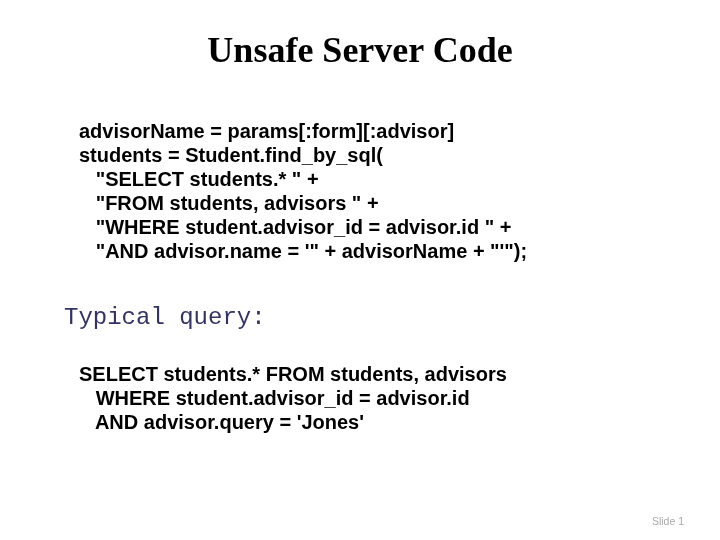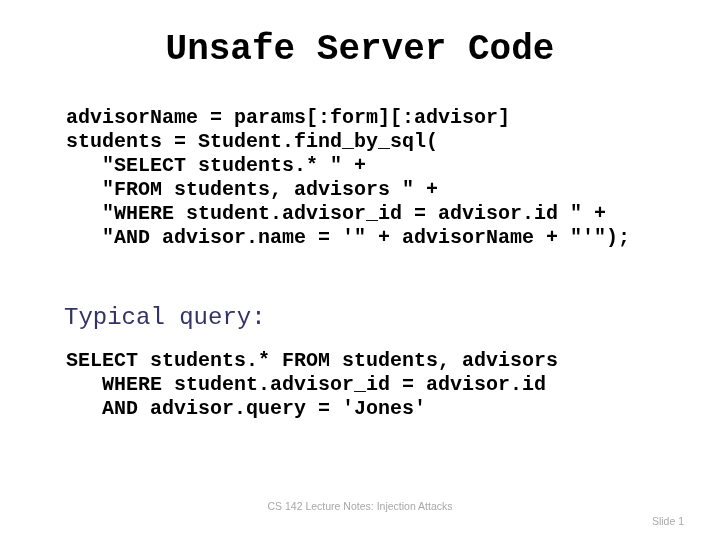--- a/index.html
+++ b/index.html
@@ -15,32 +15,32 @@
     overflow: hidden;
     font-family: "Liberation Sans", sans-serif;
   }
   .title {
     position: absolute;
     top: 30px;
     left: 0;
     right: 0;
     margin: 0;
     text-align: center;
-    font-family: Liberation Mono, monospace;
+    font-family: Liberation Serif, serif;
     font-size: 36px;
     font-weight: bold;
     line-height: 40px;
     color: #000000;
     letter-spacing: 0px;
   }
   pre.code {
     position: absolute;
     left: 66px;
-    margin: 0;
-    font-family: Liberation Mono, monospace;
+    margin: 13px;
+    font-family: Liberation Sans, sans-serif;
     font-weight: bold;
     font-size: 20px;
     line-height: 24px;
     color: #000000;
     white-space: pre;
   }
   .code-block-1 { top: 106px; }
   .code-block-2 { top: 349px; }
   .query-label {
     position: absolute;
@@ -88,17 +88,16 @@
    "WHERE student.advisor_id = advisor.id " +
    "AND advisor.name = '" + advisorName + "'");</pre>
 
   <div class="query-label">Typical query:</div>
 
   <pre class="code code-block-2">SELECT students.* FROM students, advisors
    WHERE student.advisor_id = advisor.id
    AND advisor.query = 'Jones'</pre>
 
   <div class="footer">
-    <span class="footer-center">CS 142 Lecture Notes: Injection Attacks</span>
     <span class="footer-right">Slide 1</span>
   </div>
 
 </div>
 
 </body></html>

